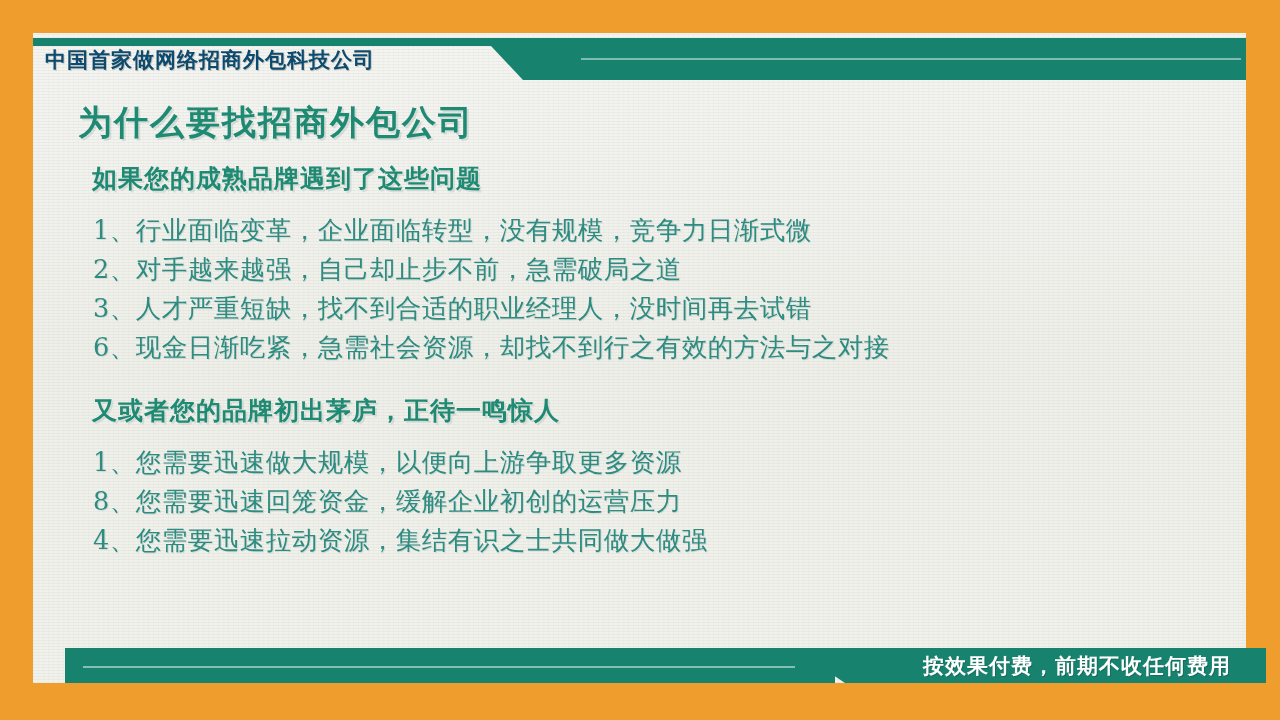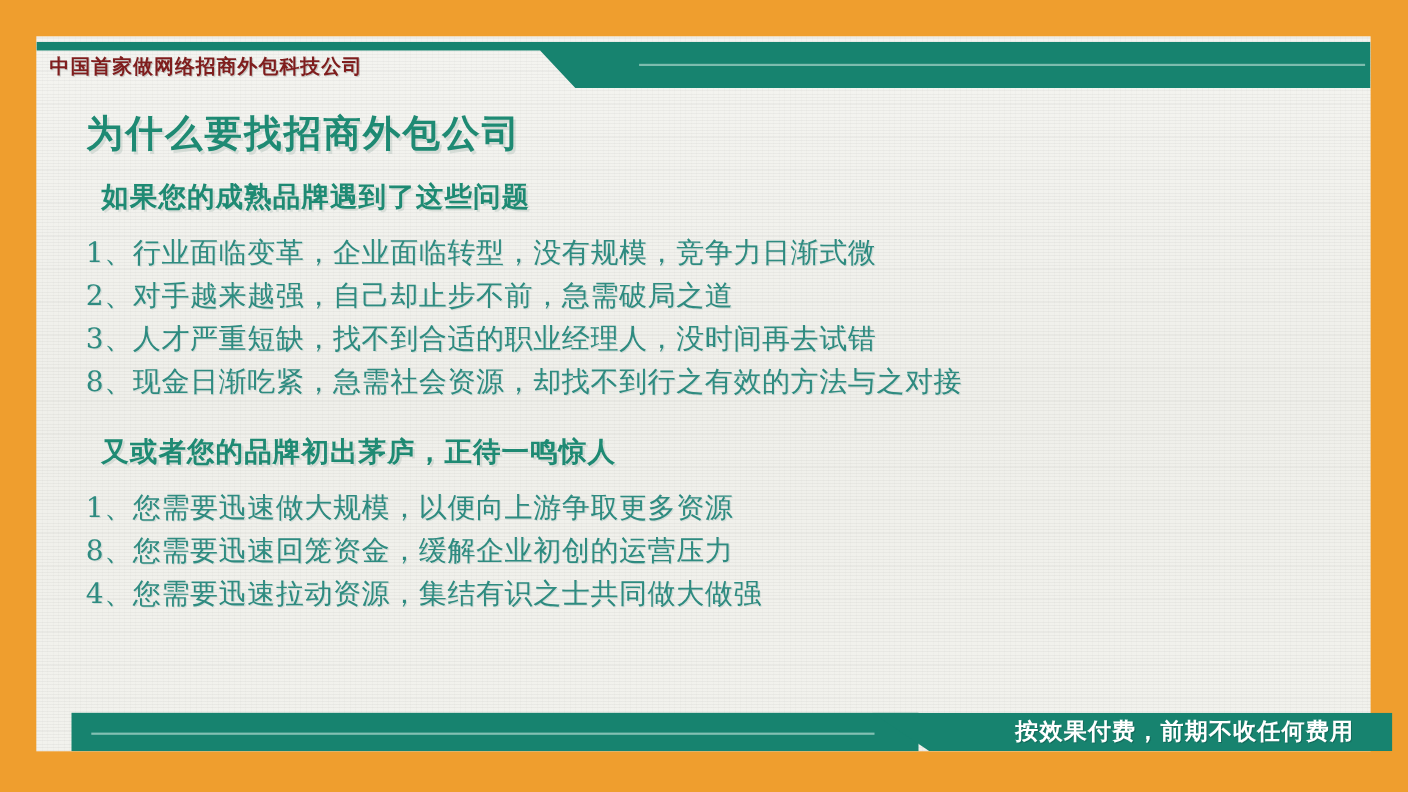--- a/index.html
+++ b/index.html
@@ -37,22 +37,22 @@
     left:0; top:0;
     width:1213px; height:42px;
     background:#17836F;
     clip-path: polygon(0 0, 1213px 0, 1213px 42px, 490px 42px, 458px 8px, 0 8px);
   }
   #header-title {
     position:absolute;
     left:12px; top:0px;
     height:42px;
     line-height:44px;
-    color:#7f1d1d;
-    font-size:18px;
+    color:#0c4a6e;
+    font-size:21px;
     font-weight:bold;
     letter-spacing:1px;
     white-space:nowrap;
     text-shadow:1px 1px 0 rgba(0,0,0,0.18);
   }
   #header-rule {
     position:absolute;
     left:548px; top:20px;
     width:660px; height:2px;
     background:#8FC7BA;
@@ -79,21 +79,21 @@
 
   .section-head {
     color:#1E8A73;
     font-size:25px;
     font-weight:bold;
     letter-spacing:1px;
     margin-left:14px;
     text-shadow:2px 2px 0 rgba(120,150,140,0.20);
   }
 
-  .item-list { list-style:none; margin-left:0; }
+  .item-list { list-style:none; margin-left:15px; }
 
   .item {
     color:#2E8B80;
     font-family:"DejaVu Serif","Liberation Serif", serif;
     font-size:25.5px;
     line-height:39px;
     letter-spacing:0.5px;
     white-space:nowrap;
     text-shadow:1px 1px 0 rgba(160,185,180,0.35);
   }
@@ -160,21 +160,21 @@
   <div class="gap-a"></div>
 
   <div class="section-head">如果您的成熟品牌遇到了这些问题</div>
 
   <div class="gap-c"></div>
 
   <ul class="item-list">
     <li class="item">1、行业面临变革，企业面临转型，没有规模，竞争力日渐式微</li>
     <li class="item">2、对手越来越强，自己却止步不前，急需破局之道</li>
     <li class="item">3、人才严重短缺，找不到合适的职业经理人，没时间再去试错</li>
-    <li class="item">8、现金日渐吃紧，急需社会资源，却找不到行之有效的方法与之对接</li>
+    <li class="item">6、现金日渐吃紧，急需社会资源，却找不到行之有效的方法与之对接</li>
   </ul>
 
   <div class="gap-b"></div>
 
   <div class="section-head">又或者您的品牌初出茅庐，正待一鸣惊人</div>
 
   <div class="gap-c"></div>
 
   <ul class="item-list">
     <li class="item">1、您需要迅速做大规模，以便向上游争取更多资源</li>

